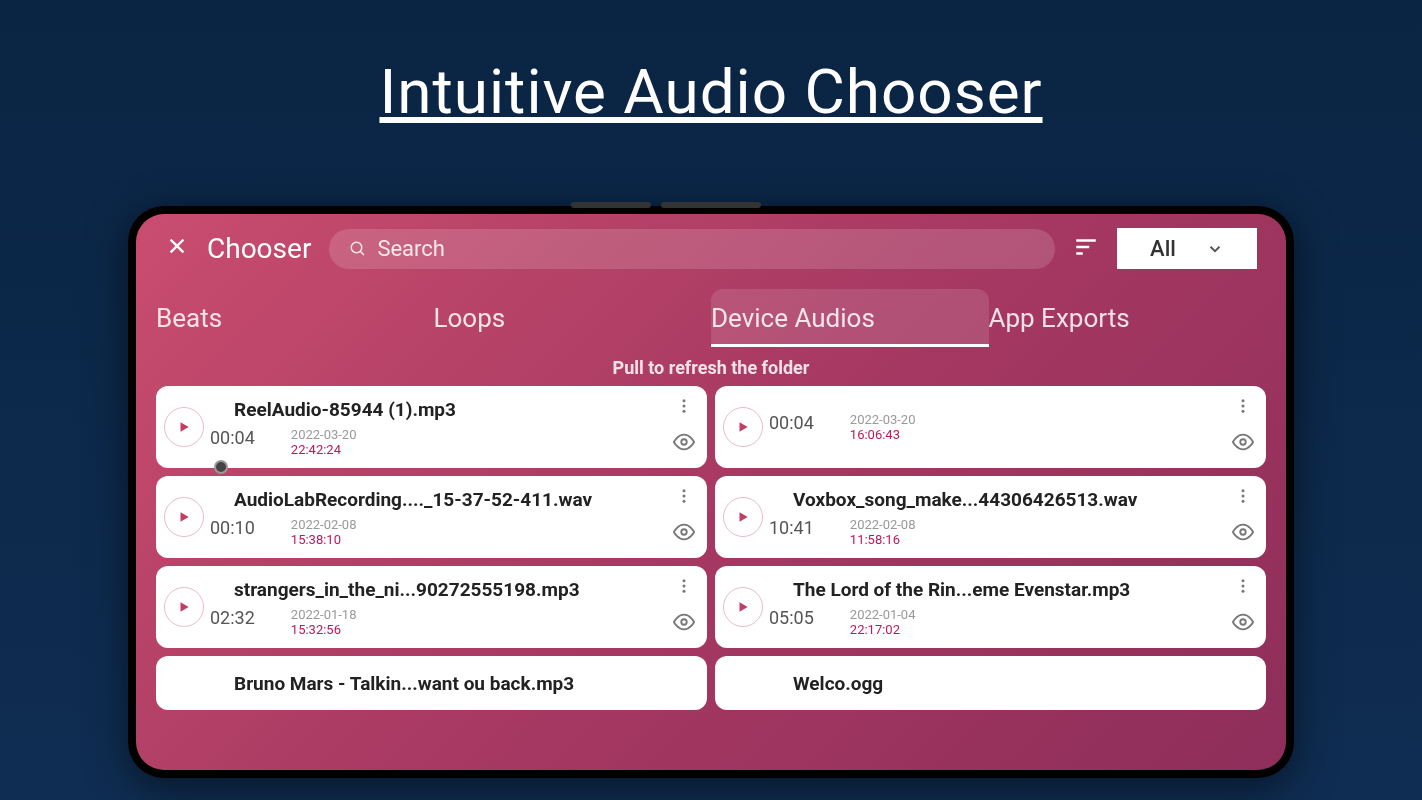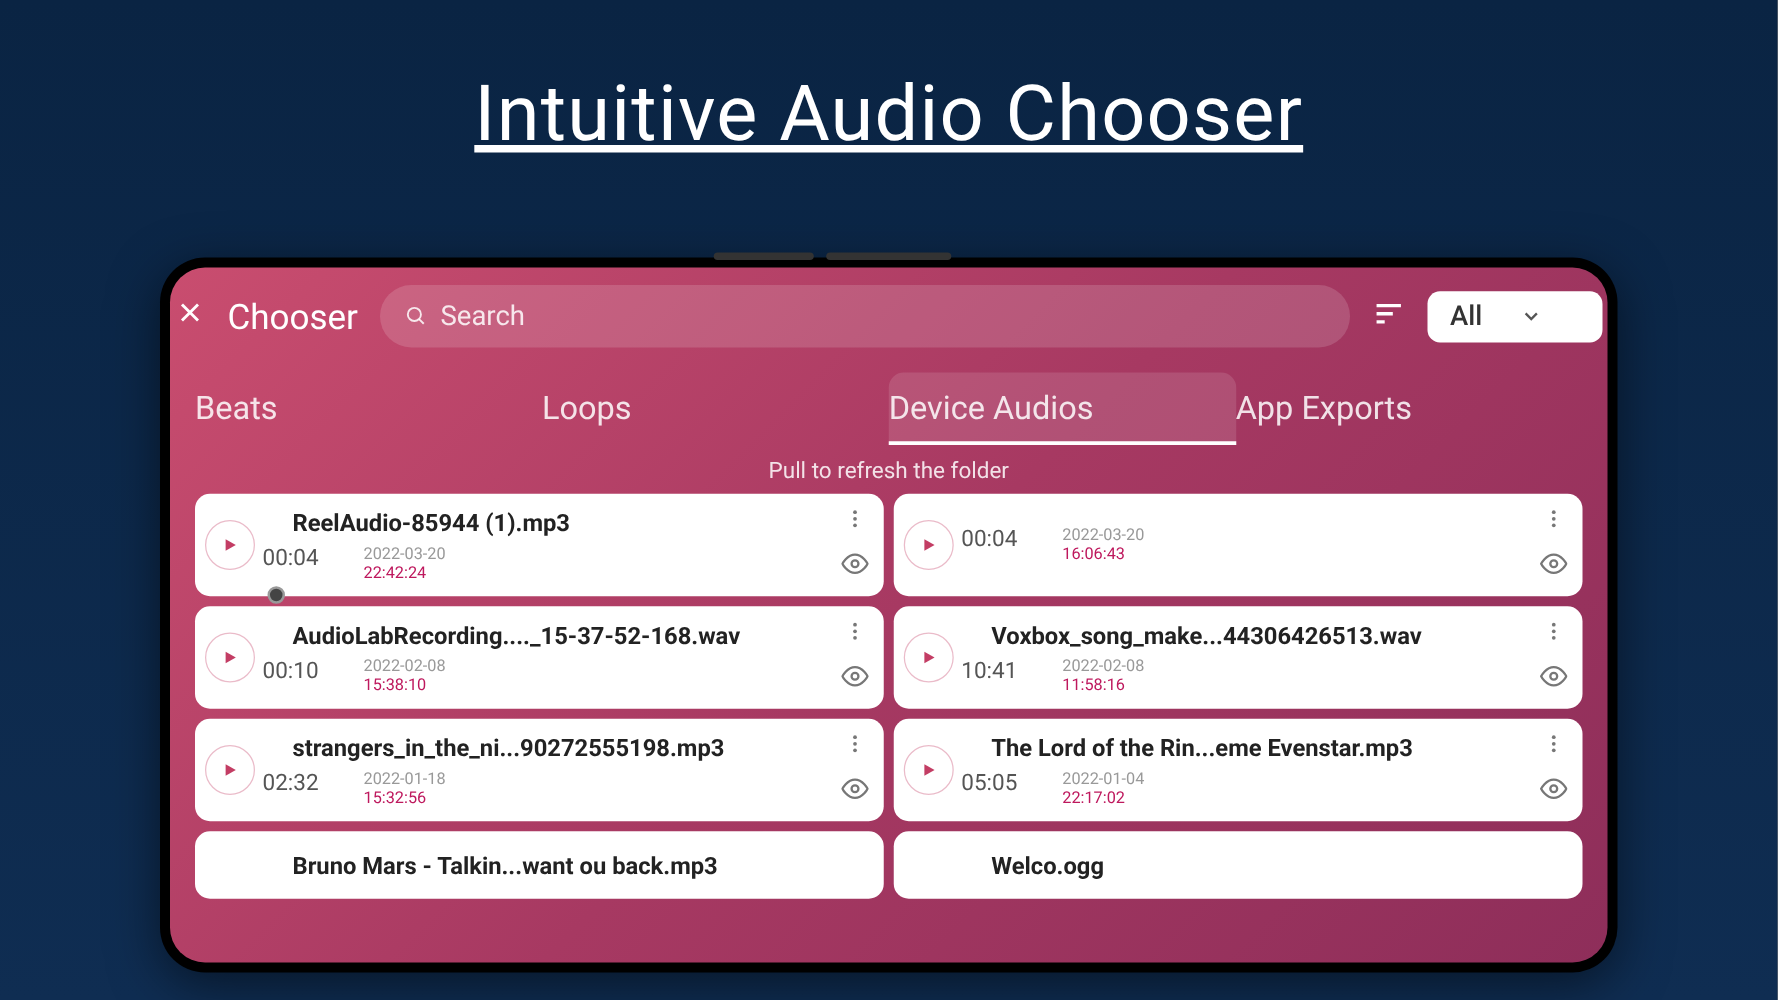--- a/index.html
+++ b/index.html
@@ -2,34 +2,34 @@
 <html><head>
 <meta charset="utf-8">
 <style>
 * { margin: 0; padding: 0; box-sizing: border-box; font-family: -apple-system, BlinkMacSystemFont, 'Segoe UI', Roboto, sans-serif; }
 body { width: 1422px; height: 800px; background: linear-gradient(180deg, #0a2443 0%, #0f2d52 100%); overflow: hidden; }
 .page-title { color: #fff; font-size: 62px; font-weight: 400; text-align: center; padding-top: 55px; letter-spacing: 1px; text-decoration: underline; }
 .device-frame { position: absolute; top: 206px; left: 128px; width: 1166px; height: 572px; background: #000; border-radius: 36px; padding: 8px; box-shadow: 0 10px 40px rgba(0,0,0,0.5); }
 .device-notch { position: absolute; top: -4px; left: 50%; transform: translateX(-50%); width: 100px; height: 6px; background: #333; border-radius: 3px; }
 .device-notch2 { position: absolute; top: -4px; left: 38%; width: 80px; height: 6px; background: #333; border-radius: 3px; }
 .device-screen { width: 100%; height: 100%; background: linear-gradient(135deg, #c94d6f 0%, #a73962 50%, #8e2e5a 100%); border-radius: 28px; overflow: hidden; position: relative; }
-.top-bar { display: flex; align-items: center; padding: 14px 4px; gap: 18px; }
+.top-bar { display: flex; align-items: center; padding: 14px 29px; gap: 18px; }
 .close-btn { color: #fff; font-size: 24px; cursor: pointer; width: 24px; text-align: center; }
 .title { color: #fff; font-size: 28px; font-weight: 400; }
-.search-box { flex: 1; background: rgba(255,255,255,0.15); border-radius: 26px; height: 50px; display: flex; align-items: center; padding: 0 20px; gap: 10px; }
+.search-box { flex: 1; background: rgba(255,255,255,0.15); border-radius: 26px; height: 40px; display: flex; align-items: center; padding: 0 20px; gap: 10px; }
 .search-box svg { width: 18px; height: 18px; }
 .search-placeholder { color: rgba(255,255,255,0.85); font-size: 22px; }
 .sort-btn { cursor: pointer; }
-.dropdown { background: #fff; border-radius: 10px; padding: 8px 18px; display: flex; align-items: center; gap: 30px; cursor: pointer; min-width: 140px; justify-content: flex-start; }
+.dropdown { background: #fff; border-radius: 0; padding: 8px 18px; display: flex; align-items: center; gap: 30px; cursor: pointer; min-width: 140px; justify-content: center; }
 .dropdown-label { color: #333; font-size: 22px; font-weight: 500; }
 .tabs { display: flex; margin: 6px 20px 0; gap: 0; }
 .tab { flex: 1; text-align: left; padding: 14px 0; color: rgba(255,255,255,0.85); font-size: 26px; cursor: pointer; border-radius: 12px 12px 0 0; position: relative; }
 .tab.active { background: rgba(255,255,255,0.12); }
 .tab.active::after { content: ''; position: absolute; bottom: 0; left: 0; right: 0; height: 3px; background: #fff; }
-.pull-text { text-align: center; color: rgba(255,255,255,0.85); font-size: 18px; padding: 10px 0 8px 0; }
+.pull-text { text-align: center; color: rgba(255,255,255,0.85); font-size: 18px; padding: 10px 0 8px 0; font-weight: bold; }
 .grid { display: grid; grid-template-columns: 1fr 1fr; gap: 8px; padding: 0 20px 18px 20px; }
 .card { background: #fff; border-radius: 12px; display: flex; align-items: center; padding: 10px 12px 10px 8px; gap: 6px; min-height: 82px; position: relative; }
 .card.partial { min-height: 48px; padding: 10px 12px 4px 8px; }
 .play-btn { width: 40px; height: 40px; border: 1.5px solid rgba(195,60,100,0.35); border-radius: 50%; display: flex; align-items: center; justify-content: center; cursor: pointer; flex-shrink: 0; }
 .play-btn svg { width: 14px; height: 14px; }
 .card-body { flex: 1; min-width: 0; }
 .filename { font-size: 19px; font-weight: 700; color: #222; white-space: nowrap; overflow: hidden; text-overflow: ellipsis; margin-bottom: 6px; margin-left: 24px; }
 .meta { display: flex; gap: 36px; align-items: flex-start; }
 .duration { font-size: 18px; color: #555; }
 .date-block .date { font-size: 13px; color: #999; }
@@ -144,21 +144,21 @@
               </svg></div>
           </div>
         </div>
         <div class="card">
           <div class="play-btn">
             <svg viewBox="0 0 24 24" fill="#c33d64">
               <polygon points="6,4 20,12 6,20"></polygon>
             </svg>
           </div>
           <div class="card-body">
-            <div class="filename">AudioLabRecording...._15-37-52-168.wav</div>
+            <div class="filename">AudioLabRecording...._15-37-52-411.wav</div>
             <div class="meta">
               <div class="duration">00:10</div>
               <div class="date-block">
                 <div class="date">2022-02-08</div>
                 <div class="time">15:38:10</div>
               </div>
             </div>
           </div>
           <div class="right-icons">
             <div class="more-btn"><svg viewBox="0 0 24 24" width="18" height="18" fill="#777">

